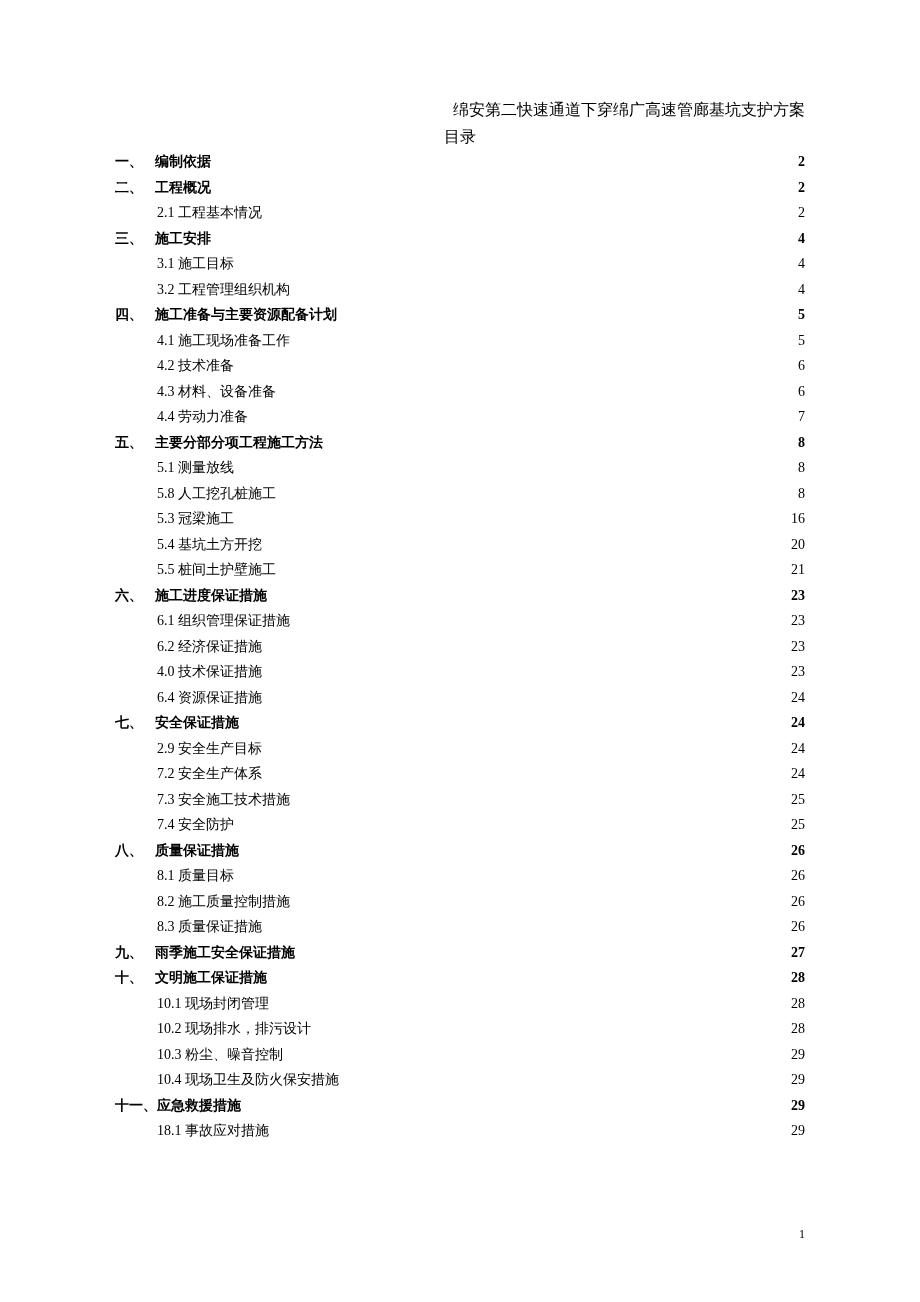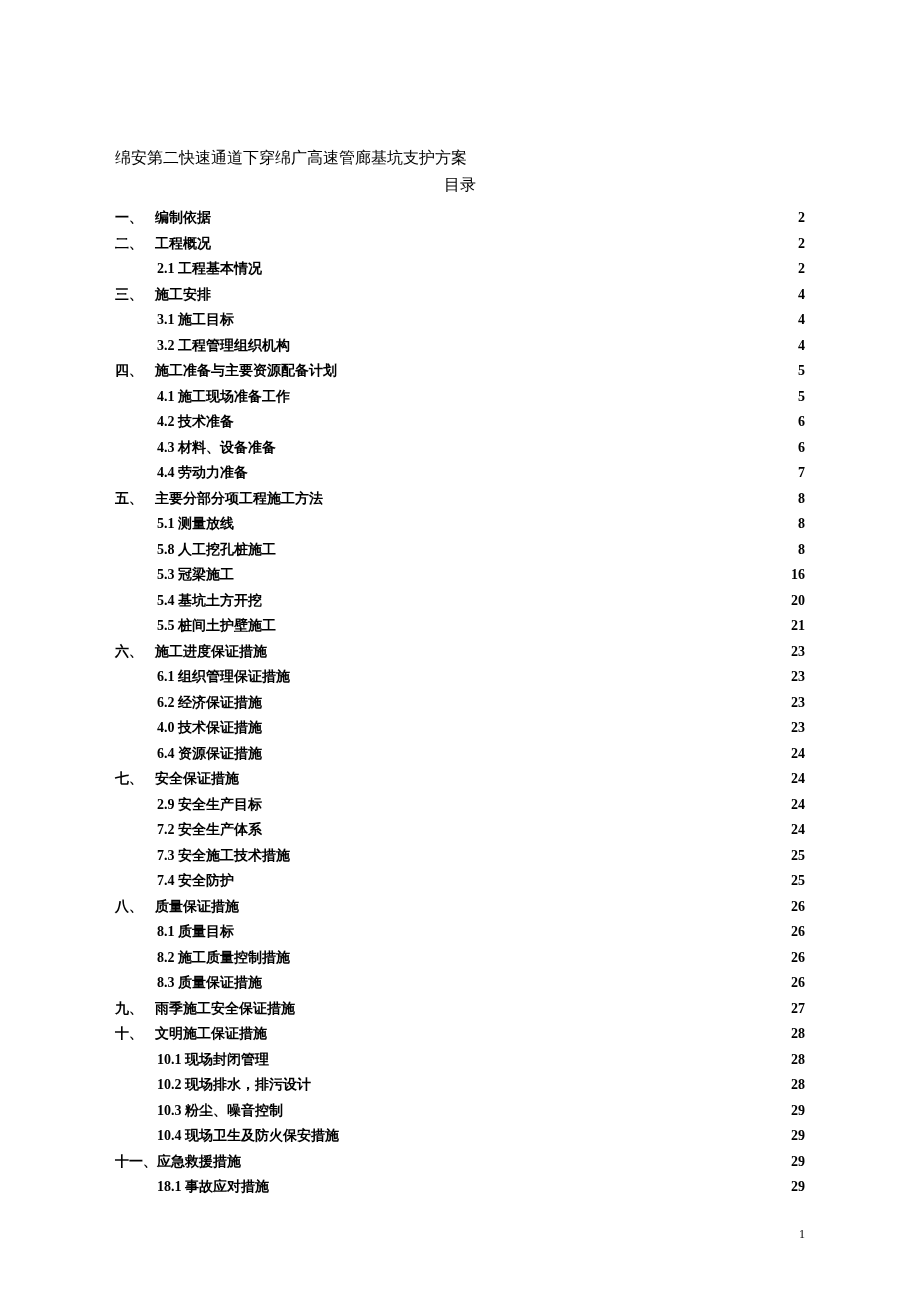--- a/index.html
+++ b/index.html
@@ -10,47 +10,46 @@
     body {
       width: 920px;
       height: 1302px;
       background: #ffffff;
       font-family: "SimSun", "宋体", serif;
       padding: 100px 115px 60px 115px;
       position: relative;
       color: #000;
     }
     .title {
-      text-align: left;
+      text-align: right;
       font-size: 16px;
       font-weight: normal;
       margin-bottom: 6px;
-      margin-top: 48px;
     }
     .subtitle {
       text-align: center;
       font-size: 16px;
-      margin-bottom: 10px;
+      margin-bottom: 2px;
     }
     .toc {
       font-size: 14px;
       line-height: 1.75;
     }
     .toc-row {
       display: flex;
       align-items: baseline;
       white-space: nowrap;
       margin-bottom: 1px;
     }
     .toc-row.level-1 {
       font-weight: bold;
     }
     .toc-row.level-2 {
       padding-left: 42px;
-      font-weight: bold;
+      font-weight: normal;
     }
     .toc-num {
       flex: 0 0 auto;
     }
     .toc-text {
       flex: 0 0 auto;
     }
     .toc-dots {
       flex: 1 1 auto;
       overflow: hidden;

